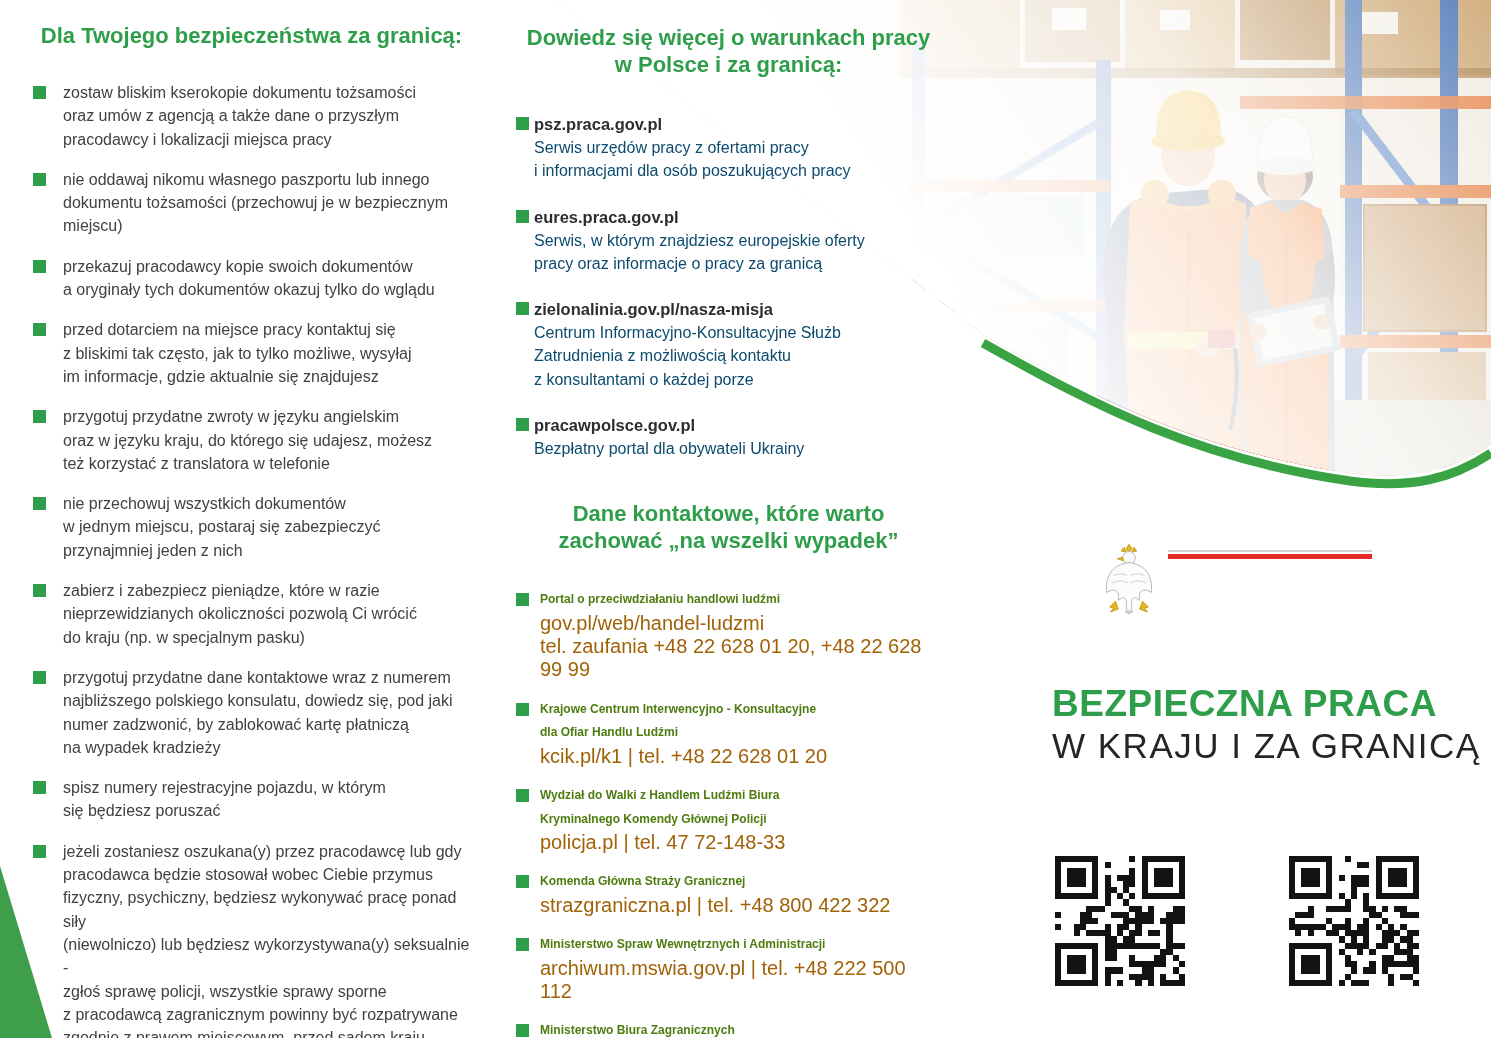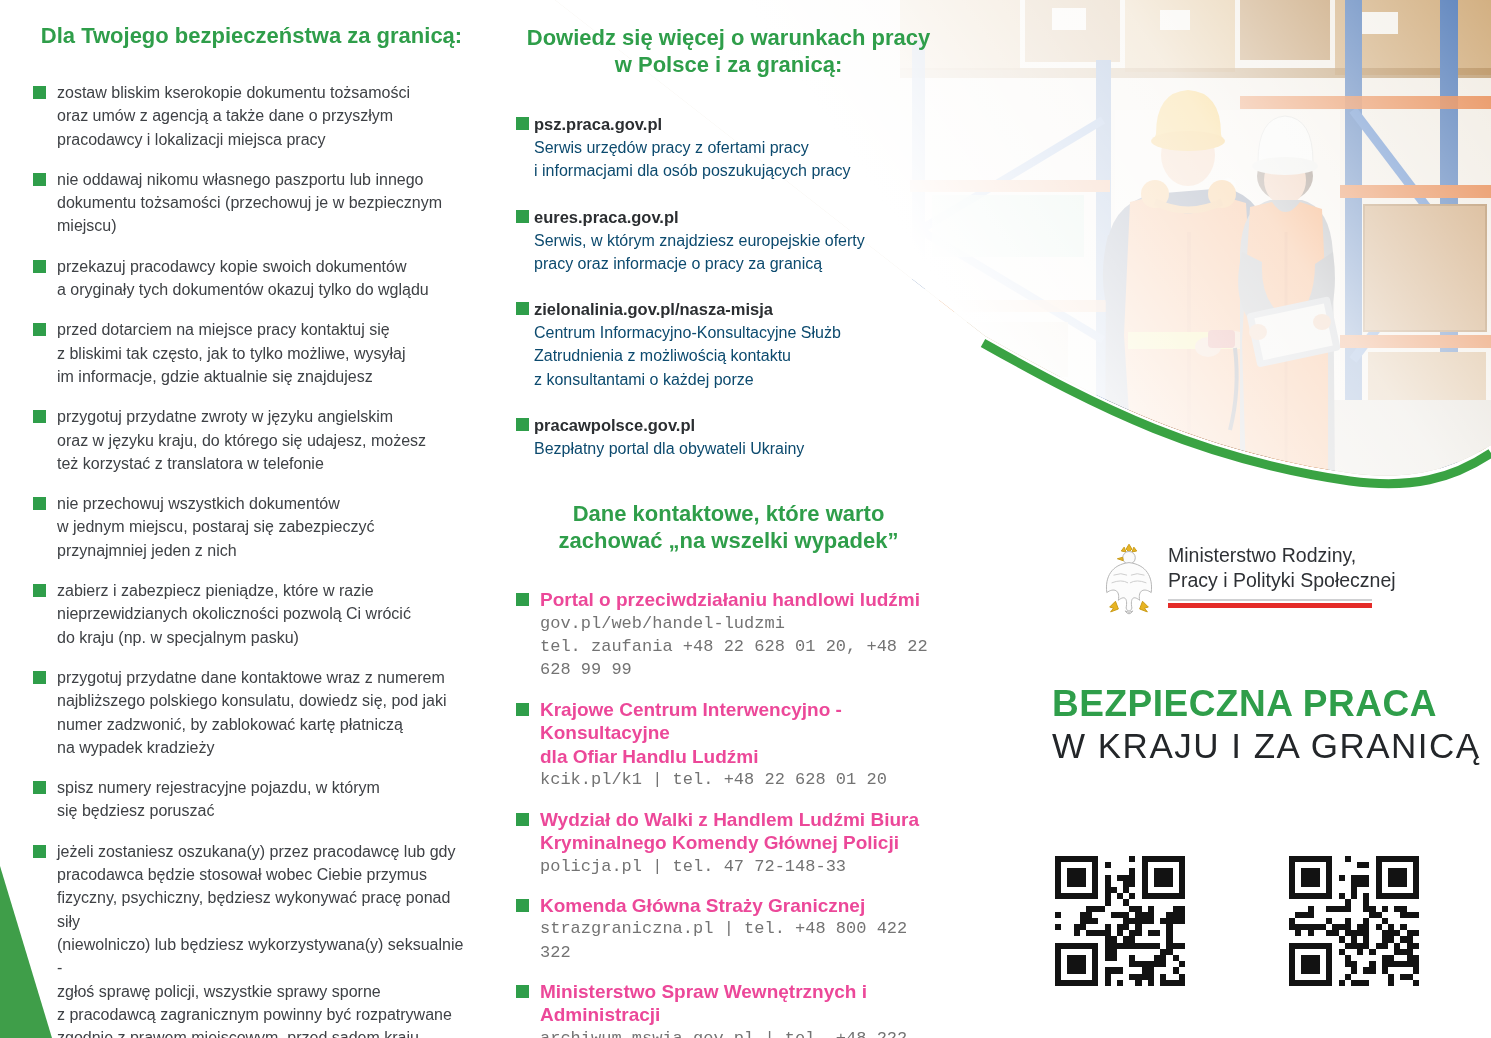--- a/index.html
+++ b/index.html
@@ -16,34 +16,34 @@
   .col-mid{left:516px;top:24px;width:425px;}
 
   .green-heading{
     margin:0 0 32px 0;
     font-size:22px;font-weight:700;color:#2f9e4a;
     line-height:27px;white-space:pre-line;text-align:center;
   }
   .col-mid .green-heading{margin-bottom:34px;}
   .contacts-heading{margin-top:40px;margin-bottom:26px;}
 
-  .bullet-item{display:flex;gap:11px;margin-bottom:17px;}
+  .bullet-item{display:flex;gap:17px;margin-bottom:17px;}
   .bullet-square{width:13px;height:13px;background:#2f9e4a;flex:none;margin-top:5px;}
   .bullet-text{
     font-size:16px;line-height:23.3px;color:#3e4145;white-space:pre-line;
   }
 
   .link-item{display:flex;gap:5px;margin-bottom:22px;}
   .link-body{white-space:pre-line;}
   .link-title{font-size:16.5px;font-weight:700;color:#2b2e31;line-height:24px;}
   .link-desc{font-size:16px;color:#0c4a6e;line-height:23.3px;}
 
   .contact-item{display:flex;gap:11px;margin-bottom:16px;}
-  .contact-title{font-size:19px;font-weight:700;color:#ec4899;line-height:23.5px;white-space:pre-line;}
-  .contact-lines{font-size:17px;color:#737373;line-height:23.3px;white-space:pre-line;font-family:Liberation Mono, monospace;}
+  .contact-title{font-size:12px;font-weight:700;color:#4d7c0f;line-height:23.5px;white-space:pre-line;}
+  .contact-lines{font-size:20px;color:#a16207;line-height:23.3px;white-space:pre-line;}
 
   
   .ministry-logo{left:1100px;top:543px;display:flex;align-items:flex-start;}
   .ministry-text{margin-left:10px;}
   .ministry-name{font-size:19.5px;line-height:24.5px;color:#2e3135;white-space:pre-line;}
   .flag-underline{margin-top:7px;width:204px;}
   .flag-underline .gray{height:2px;background:#cfd0d2;}
   .flag-underline .red{height:5px;background:#e42b28;margin-top:2px;}
 
   .brochure-title{left:1052px;top:682px;}
@@ -328,22 +328,20 @@
         <path d="M23.5,14.5 L18,16 L24,18 Z" fill="#e8b422" stroke="#c89a18"></path>
         <path d="M30,20 C12,22 5,35 7,51 C14,46 21,48 19,59 C25,54 29,56 27,67 C28,71 32,71 33,67 C31,56 35,54 41,59 C39,48 46,46 53,51 C55,35 48,22 30,20 Z" fill="#fcfcfc"></path>
         <path d="M14,33 Q22,30 28,33 M12,41 Q22,37 29,41 M32,33 Q38,30 46,33 M31,41 Q38,37 48,41" fill="none" stroke="#cccccc"></path>
         <path d="M16,60 L10,66 L14,67 L11,71 L19,68 Z" fill="#e8b422" stroke="#c89a18"></path>
         <path d="M44,60 L50,66 L46,67 L49,71 L41,68 Z" fill="#e8b422" stroke="#c89a18"></path>
         <path d="M26,70 Q30,76 34,70 Q30,73 26,70 Z" fill="#fcfcfc"></path>
       </g>
     </svg>
   </span>
   <div class="ministry-text">
-    <div class="ministry-name">Ministerstwo Rodziny,
-Pracy i Polityki Społecznej</div>
     <div class="flag-underline">
       <div class="gray"></div>
         <div class="red"></div>
     </div>
   </div>
 </div>
 
 <div class="abs brochure-title">
   <div class="title-line-1">BEZPIECZNA PRACA</div>
   <div class="title-line-2">W KRAJU I ZA GRANICĄ</div>

